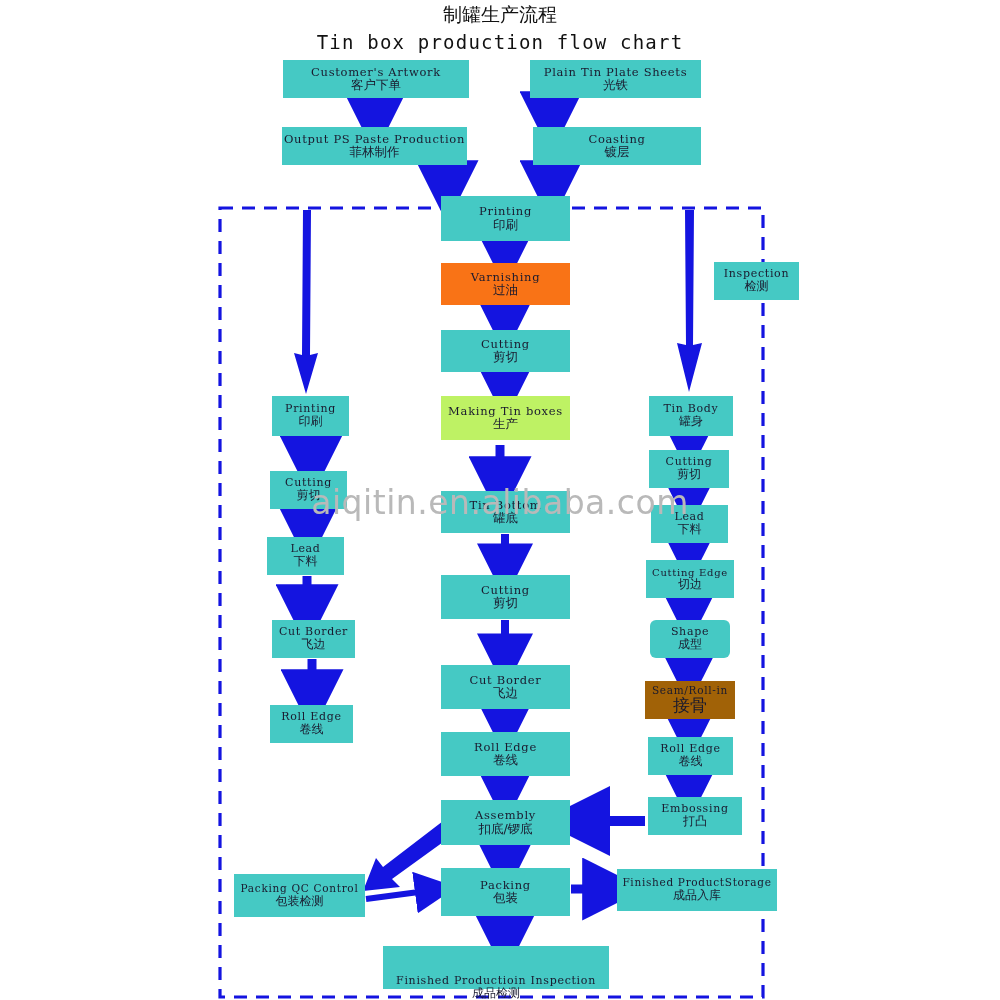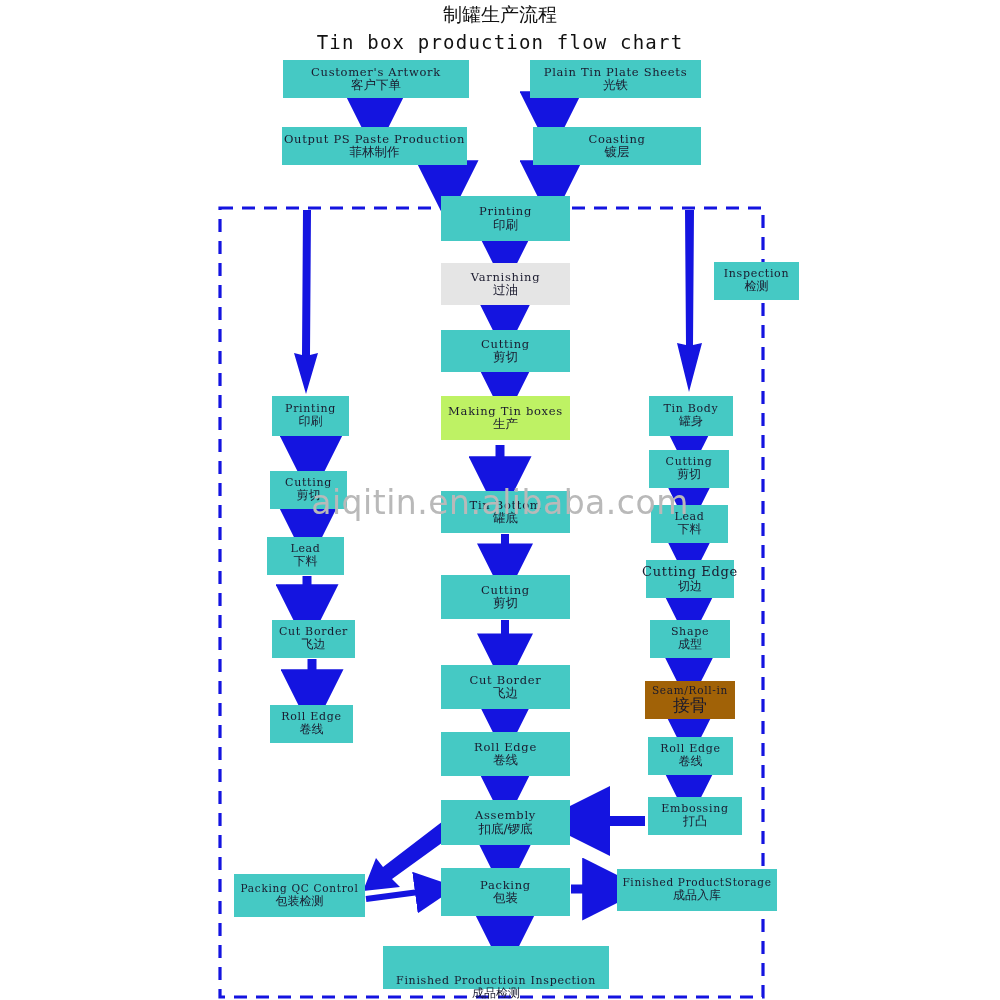--- a/index.html
+++ b/index.html
@@ -129,21 +129,21 @@
         <span class="cn" style="font-size: 12.5px;">镀层</span>
       </div>
       <div class="node" style="left: 441px; top: 196px; width: 129px; height: 45px; background: rgb(69, 201, 196);">
         <span class="en" style="font-size: 11.5px;">Printing</span>
         <span class="cn" style="font-size: 12.5px;">印刷</span>
       </div>
       <div class="node" style="left: 714px; top: 262px; width: 85px; height: 38px; background: rgb(69, 201, 196);">
         <span class="en" style="font-size: 11px;">Inspection</span>
         <span class="cn" style="font-size: 12px;">检测</span>
       </div>
-      <div class="node" style="left: 441px; top: 263px; width: 129px; height: 42px; background: #e5e5e5;">
+      <div class="node" style="left: 441px; top: 263px; width: 129px; height: 42px; background: #f97316;">
         <span class="en" style="font-size: 11.5px;">Varnishing</span>
         <span class="cn" style="font-size: 12.5px;">过油</span>
       </div>
       <div class="node" style="left: 441px; top: 330px; width: 129px; height: 42px; background: rgb(69, 201, 196);">
         <span class="en" style="font-size: 11.5px;">Cutting</span>
         <span class="cn" style="font-size: 12.5px;">剪切</span>
       </div>
       <div class="node" style="left: 441px; top: 396px; width: 129px; height: 44px; background: #bef264;">
         <span class="en" style="font-size: 11.5px;">Making Tin boxes</span>
         <span class="cn" style="font-size: 12.5px;">生产</span>
@@ -190,24 +190,24 @@
       </div>
       <div class="node" style="left: 649px; top: 450px; width: 80px; height: 38px; background: rgb(69, 201, 196);">
         <span class="en" style="font-size: 11px;">Cutting</span>
         <span class="cn" style="font-size: 12px;">剪切</span>
       </div>
       <div class="node" style="left: 651px; top: 505px; width: 77px; height: 38px; background: rgb(69, 201, 196);">
         <span class="en" style="font-size: 11px;">Lead</span>
         <span class="cn" style="font-size: 12px;">下料</span>
       </div>
       <div class="node" style="left: 646px; top: 560px; width: 88px; height: 38px; background: rgb(69, 201, 196);">
-        <span class="en" style="font-size: 13px;">Cutting Edge</span>
+        <span class="en" style="font-size: 10px;">Cutting Edge</span>
         <span class="cn" style="font-size: 12px;">切边</span>
       </div>
-      <div class="node" style="left: 650px; top: 620px; width: 80px; height: 38px; background: rgb(69, 201, 196);">
+      <div class="node" style="left: 650px; top: 620px; width: 80px; height: 38px; background: rgb(69, 201, 196); border-radius: 6px;">
         <span class="en" style="font-size: 11px;">Shape</span>
         <span class="cn" style="font-size: 12px;">成型</span>
       </div>
       <div class="node" style="left: 645px; top: 681px; width: 90px; height: 38px; background: #a16207;">
         <span class="en" style="font-size: 10.5px;">Seam/Roll-in</span>
         <span class="cn" style="font-size: 17px;">接骨</span>
       </div>
       <div class="node" style="left: 648px; top: 737px; width: 85px; height: 38px; background: rgb(69, 201, 196);">
         <span class="en" style="font-size: 11px;">Roll Edge</span>
         <span class="cn" style="font-size: 12px;">卷线</span>

